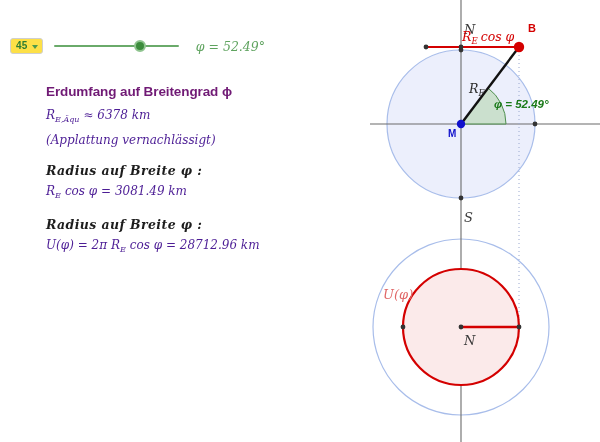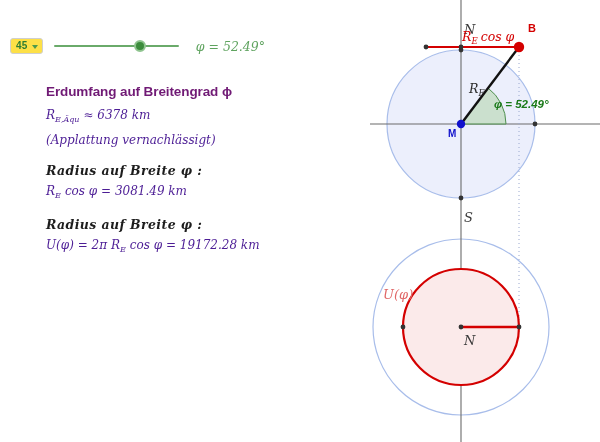--- a/index.html
+++ b/index.html
@@ -173,21 +173,21 @@
 
     <p class="math sub-head">Radius auf Breite φ :</p>
 
     <p class="math">
       <span>R</span><sub>E</sub><span class="sp"></span><span>cos φ = 3081.49 km</span>
     </p>
 
     <p class="math sub-head">Radius auf Breite φ :</p>
 
     <p class="math">
-      <span>U(φ) = 2π R</span><sub>E</sub><span class="sp"></span><span>cos φ = 19172.28 km</span>
+      <span>U(φ) = 2π R</span><sub>E</sub><span class="sp"></span><span>cos φ = 28712.96 km</span>
     </p>
 
   </div>
 </div>
 
 <div id="diagram">
   <svg width="230" height="442" viewBox="0 0 230 442">
 
     <circle cx="91" cy="327" r="88" fill="none" stroke="#a8bdea" stroke-width="1.2"></circle>
 

